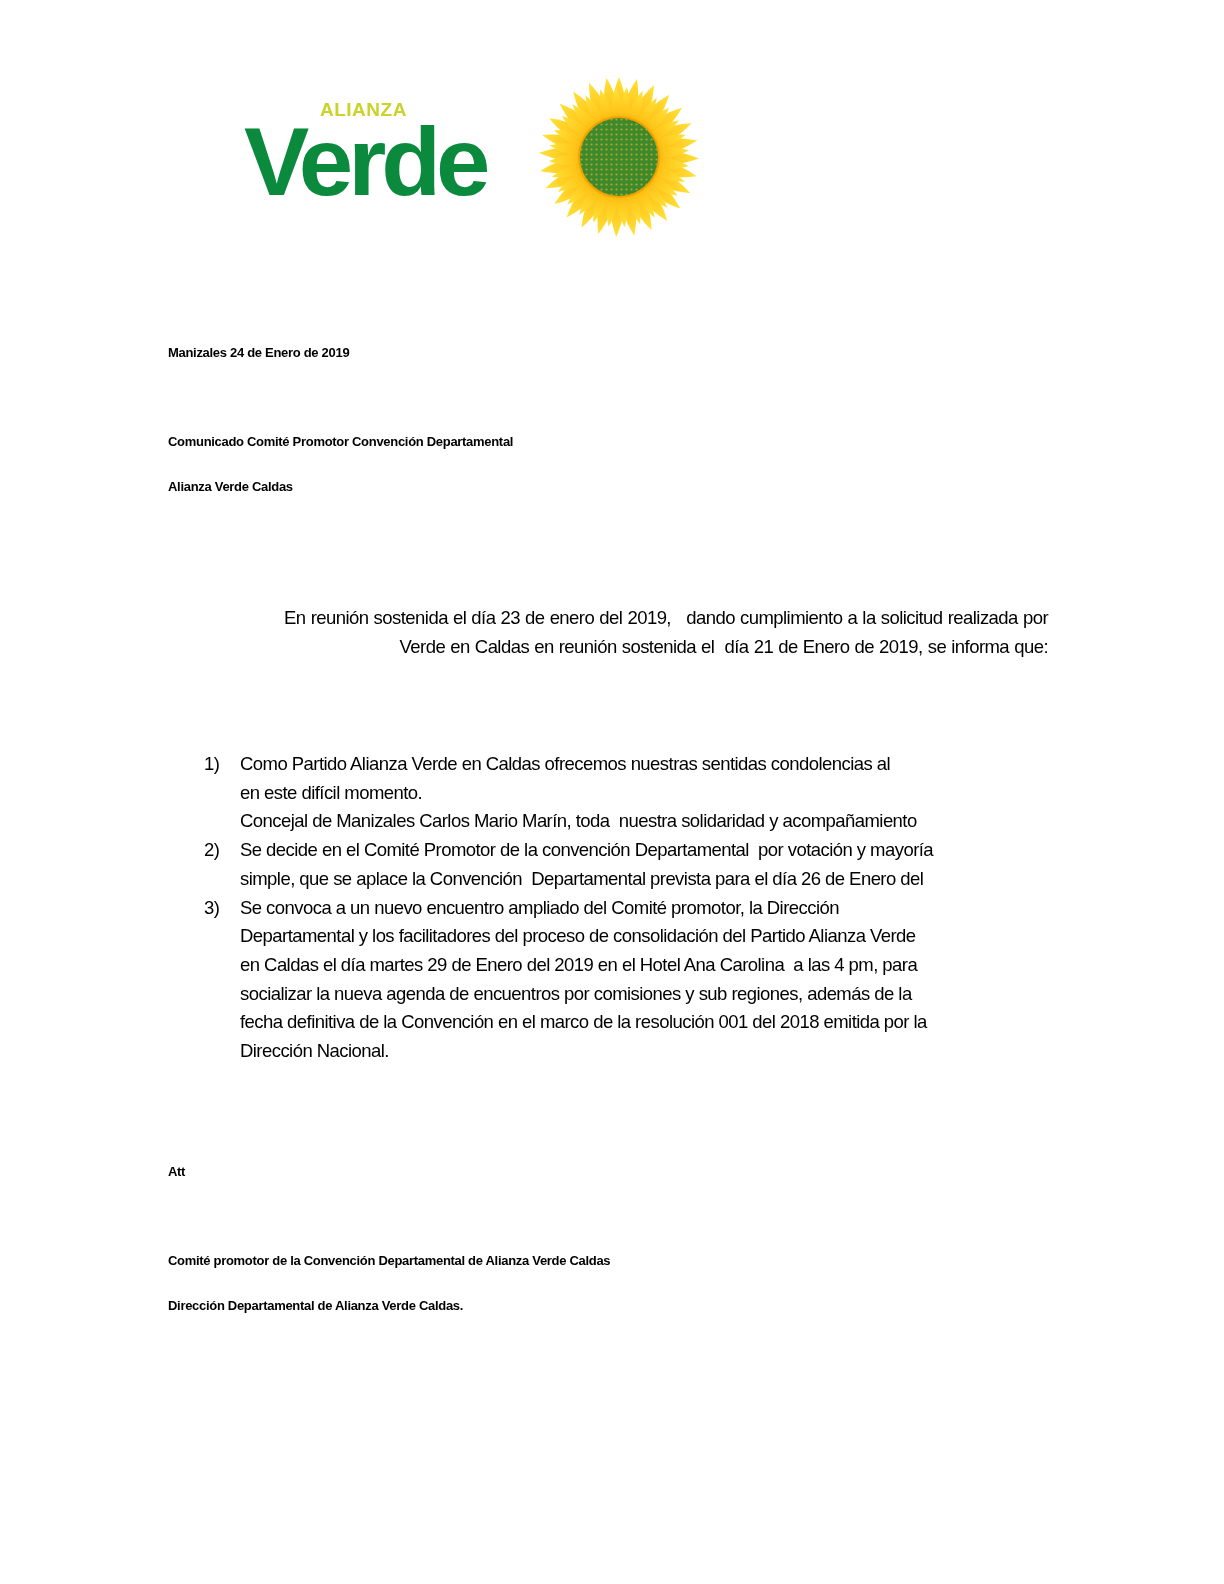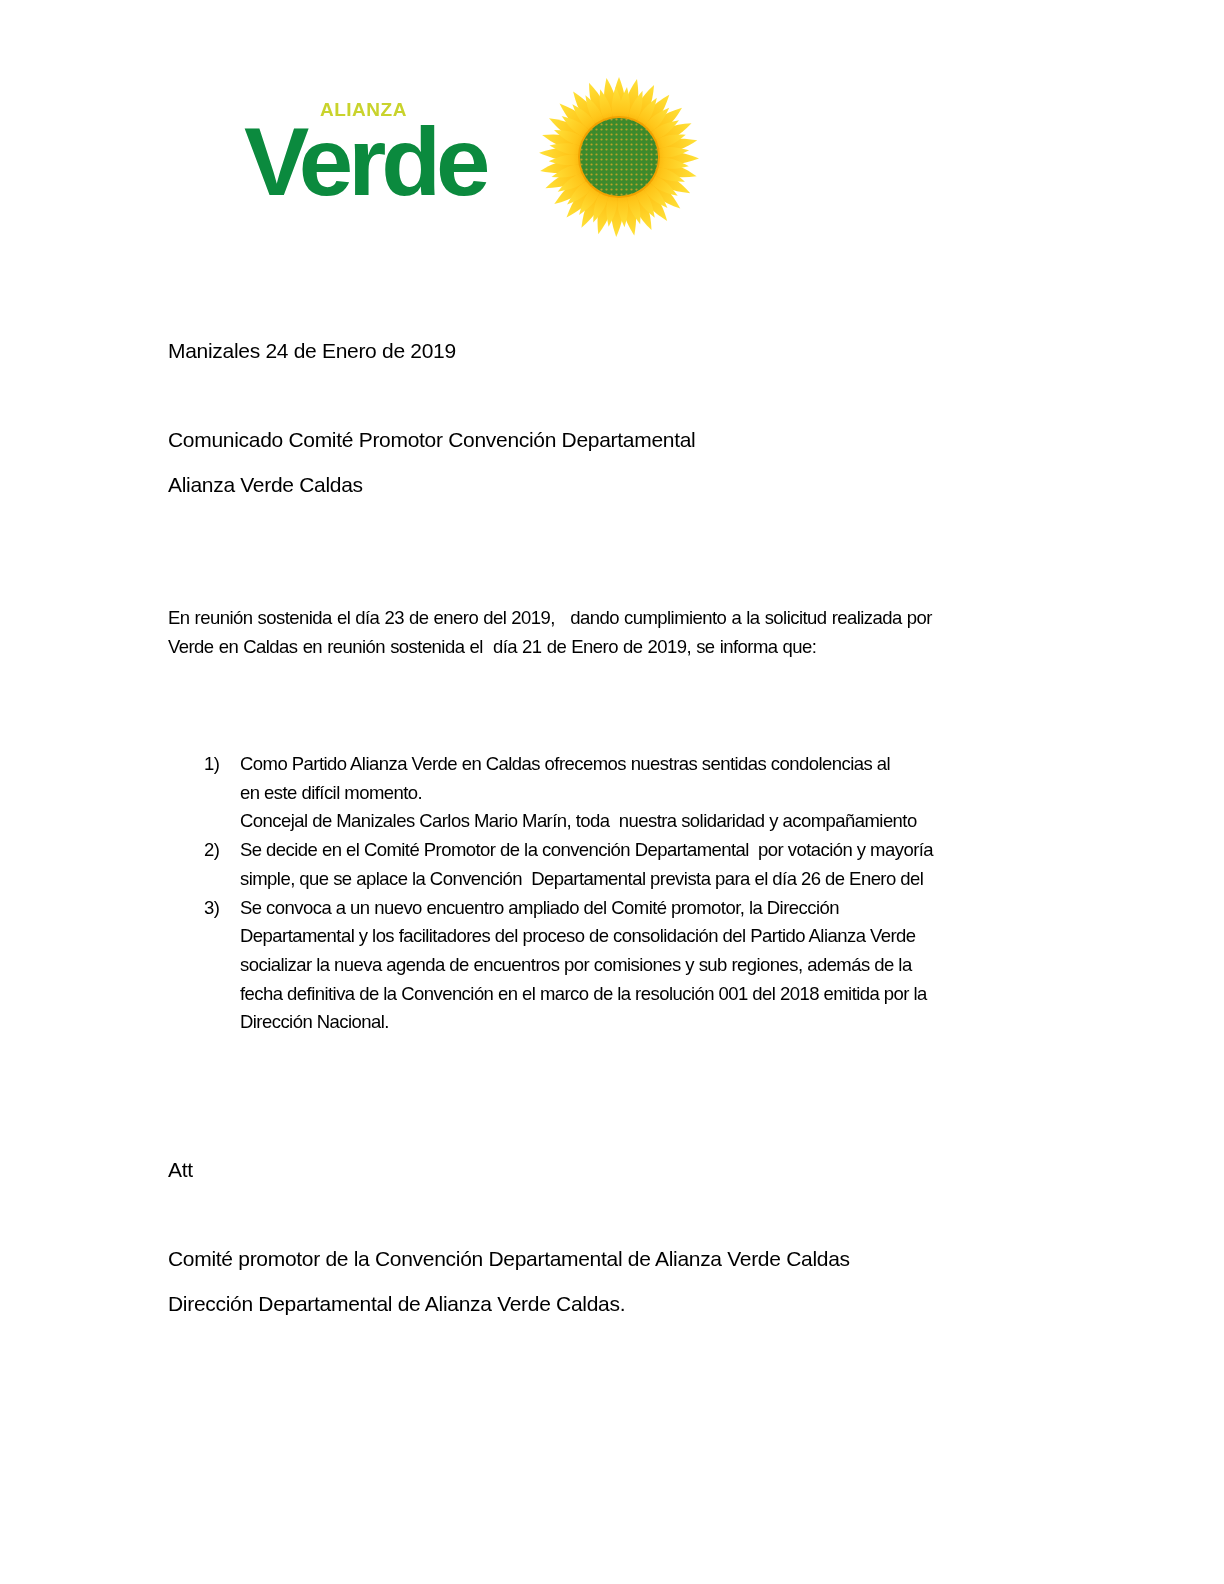--- a/index.html
+++ b/index.html
@@ -55,37 +55,39 @@
       position: absolute;
       left: 168px;
       top: 0;
       width: 880px;
       font-family: "Liberation Sans", "DejaVu Sans", sans-serif;
       font-size: 18.5px;
     }
     .bold-line {
       position: absolute;
       left: 0;
-      font-weight: normal;
-      font-size: 21px;
+      font-weight: bold;
+      font-size: 13px;
       white-space: nowrap;
       letter-spacing: -0.3px;
+      margin-top: 6px;
     }
     .para {
       position: absolute;
       left: 0;
       width: 880px;
       line-height: 28.7px;
       font-size: 18.5px;
       letter-spacing: -0.55px;
       word-spacing: 0.5px;
     }
     .para .ln {
       display: block;
       white-space: pre;
+      text-align: right;
     }
     .list {
       position: absolute;
       left: 36px;
       top: 750px;
       width: 850px;
       margin: 0;
       padding: 0;
       list-style: none;
       font-size: 18.5px;
@@ -210,20 +212,21 @@
     </li>
     <li class="list-item">
       <span class="list-num">2)</span>
       <span class="ln">Se decide en el Comité Promotor de la convención Departamental  por votación y mayoría</span>
       <span class="ln">simple, que se aplace la Convención  Departamental prevista para el día 26 de Enero del</span>
     </li>
     <li class="list-item">
       <span class="list-num">3)</span>
       <span class="ln">Se convoca a un nuevo encuentro ampliado del Comité promotor, la Dirección</span>
       <span class="ln">Departamental y los facilitadores del proceso de consolidación del Partido Alianza Verde</span>
+      <span class="ln">en Caldas el día martes 29 de Enero del 2019 en el Hotel Ana Carolina  a las 4 pm, para</span>
       <span class="ln">socializar la nueva agenda de encuentros por comisiones y sub regiones, además de la</span>
       <span class="ln">fecha definitiva de la Convención en el marco de la resolución 001 del 2018 emitida por la</span>
       <span class="ln">Dirección Nacional.</span>
     </li>
   </ul>
 
   <div class="bold-line" style="top:1158px;">Att</div>
   <div class="bold-line" style="top:1247px;">Comité promotor de la Convención Departamental de Alianza Verde Caldas</div>
   <div class="bold-line" style="top:1292px;">Dirección Departamental de Alianza Verde Caldas.</div>
 </div>

